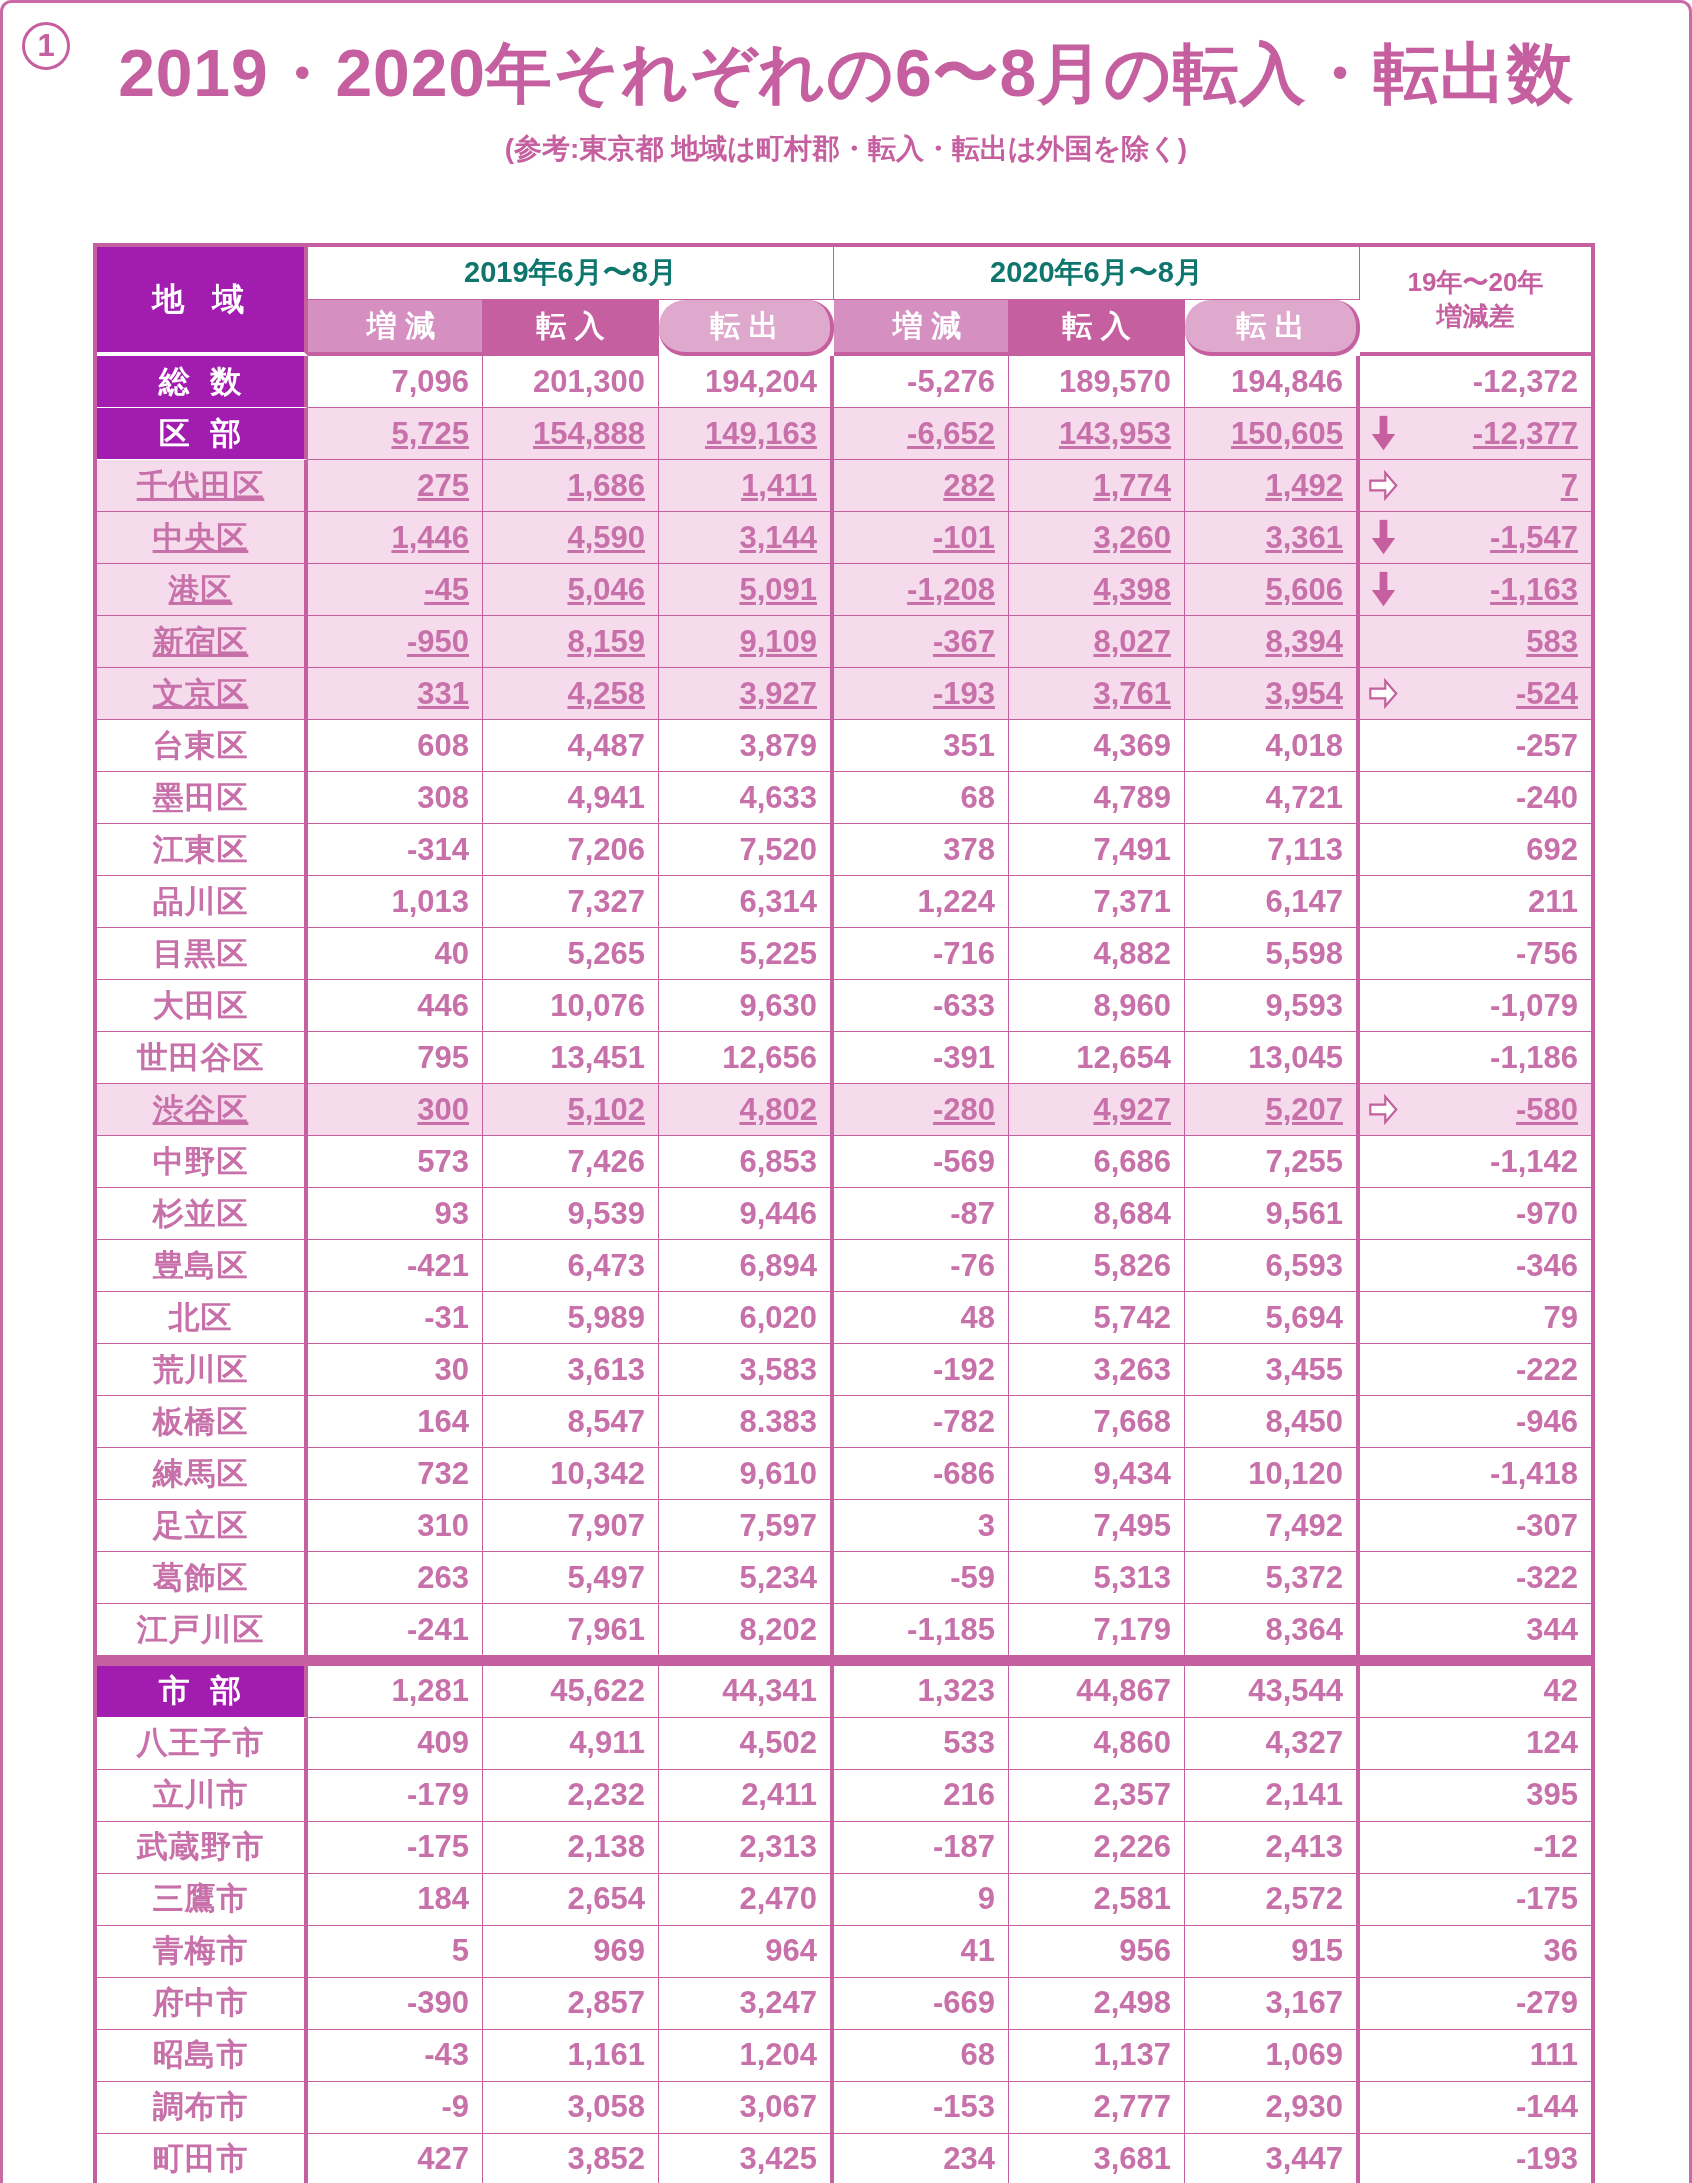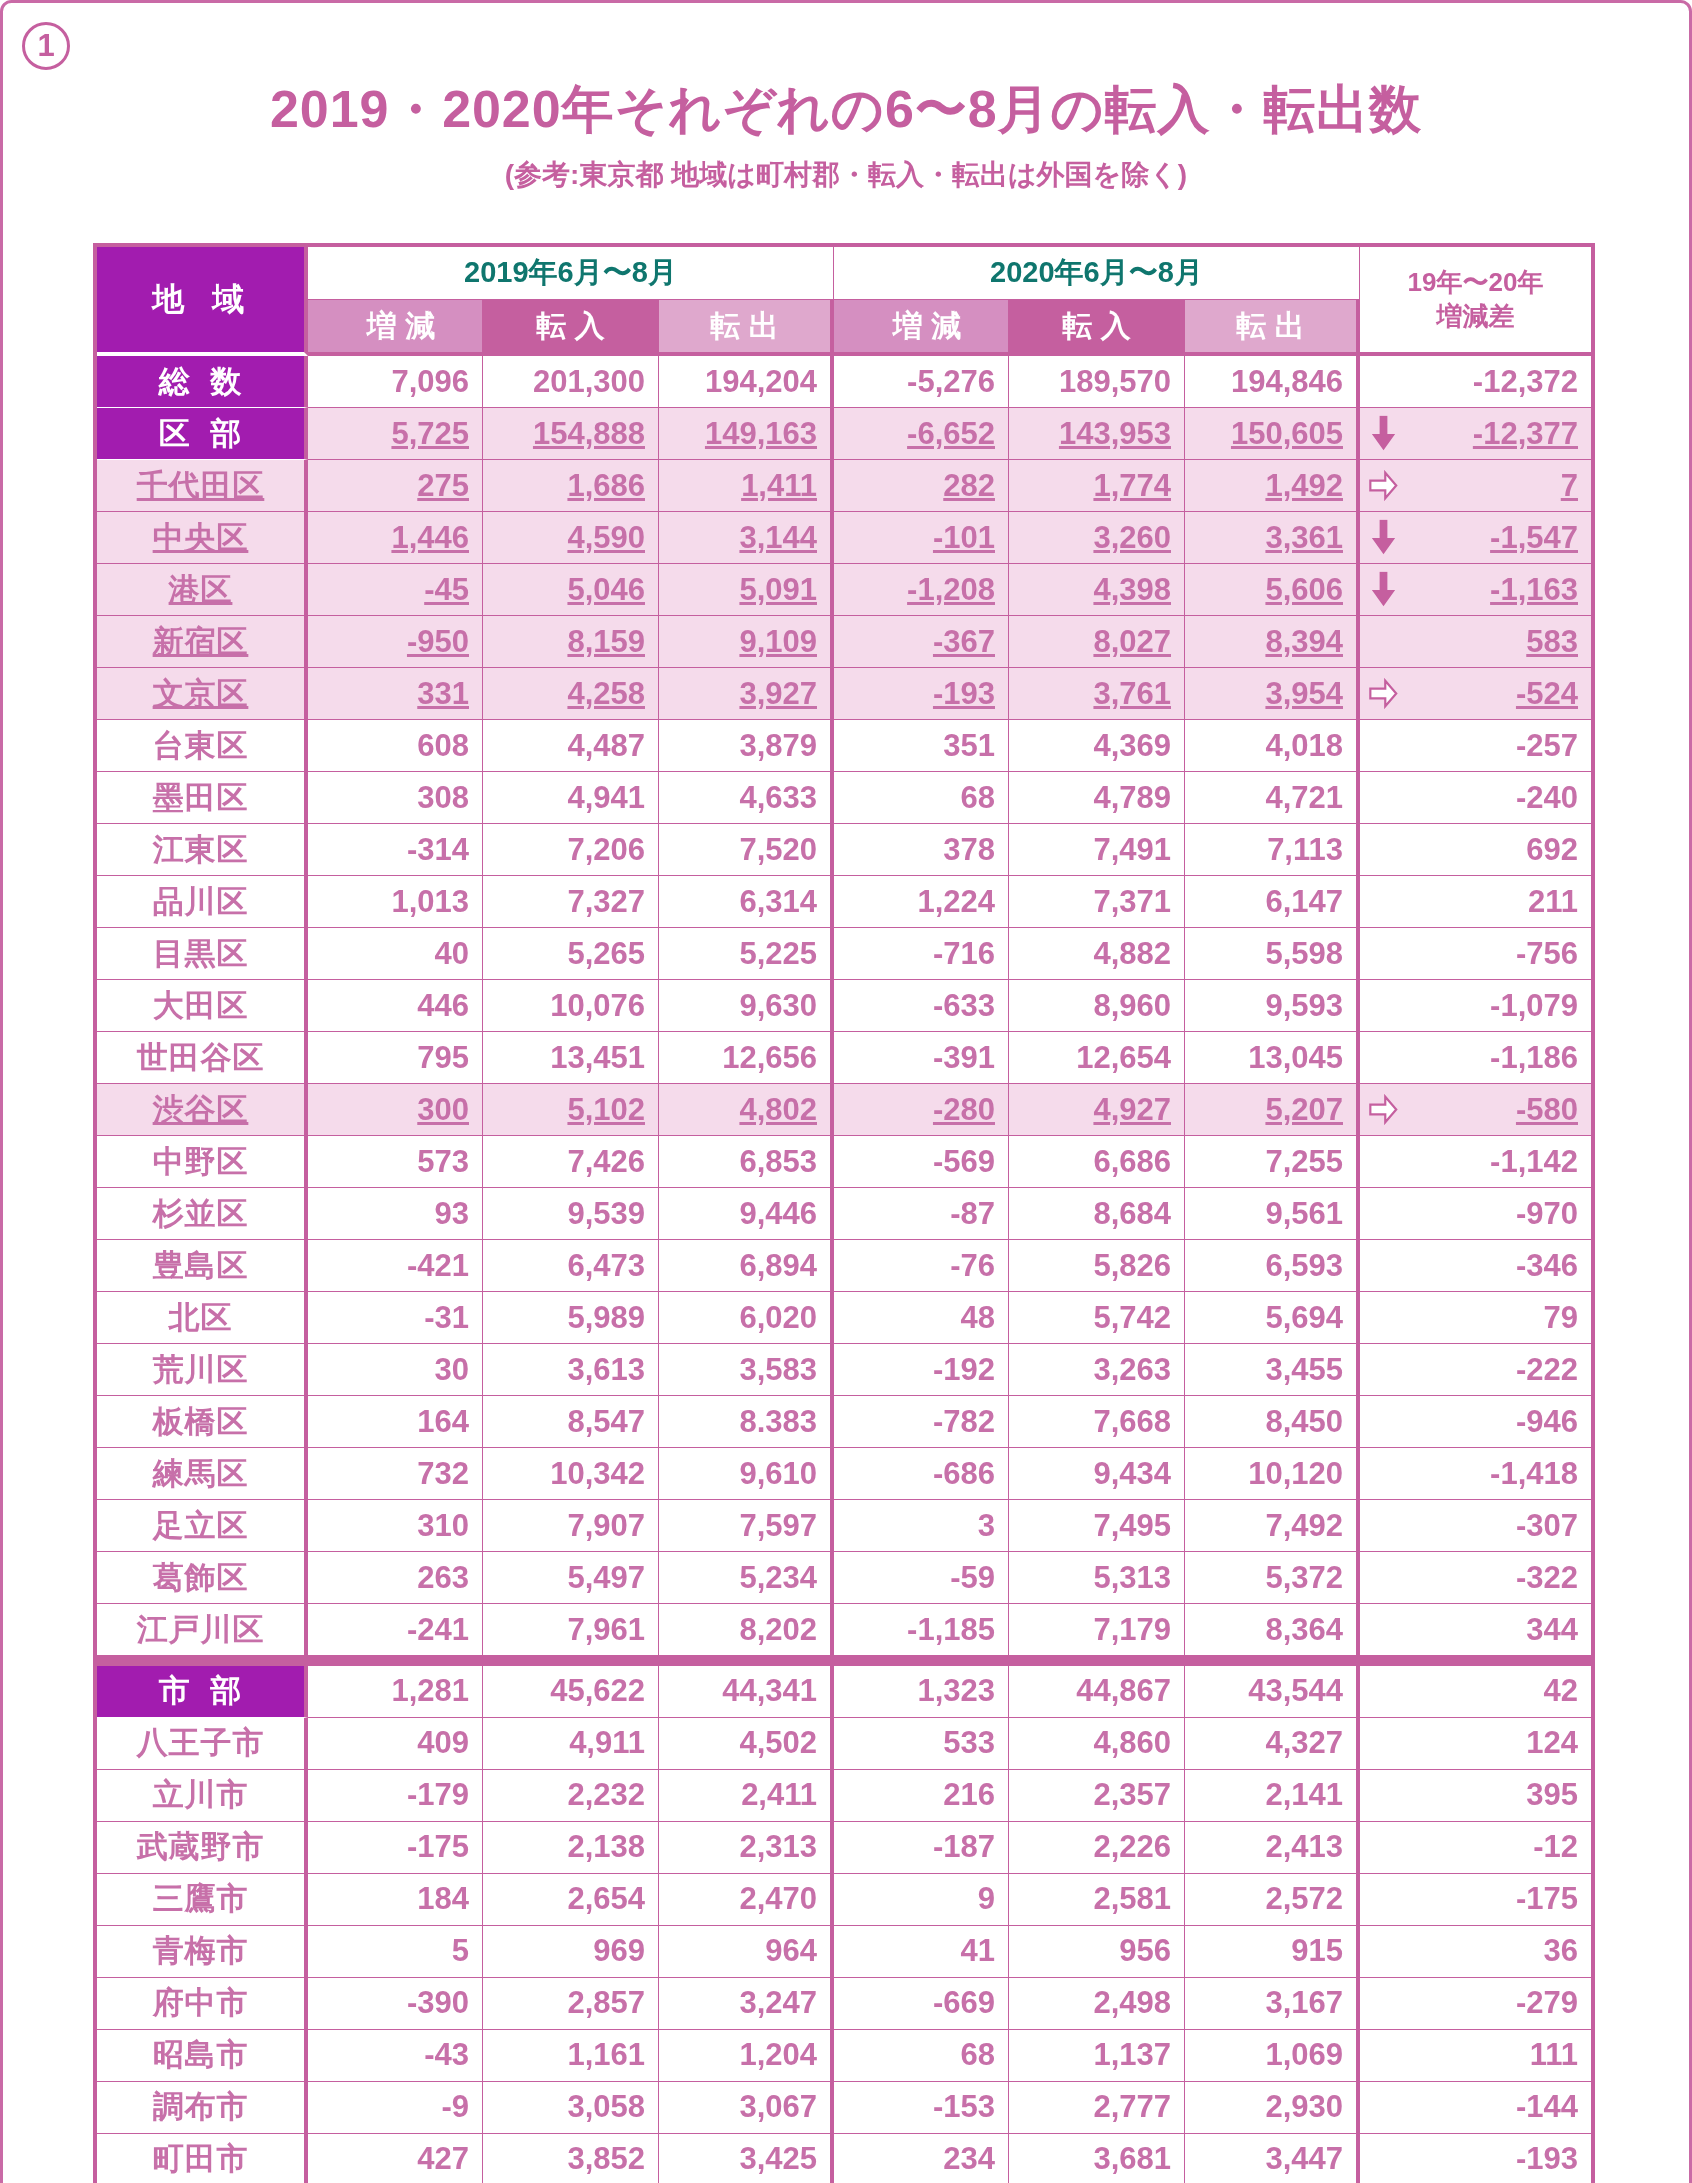--- a/index.html
+++ b/index.html
@@ -13,22 +13,22 @@
     border:3.5px solid #C96AA6;border-radius:11.4px;
     box-sizing:border-box;background:#ffffff;
   }
   .corner-marker{
     position:absolute;top:19px;left:19px;width:42px;height:42px;
     border:3.1px solid #C55F9F;border-radius:50%;
     display:flex;align-items:center;justify-content:center;
     color:#C55F9F;font-size:31px;font-weight:bold;
   }
   .title{
-    margin-top:72px;text-align:center;
-    color:#C55F9F;font-size:52px;font-weight:bold;letter-spacing:0.9px;
+    margin-top:26px;text-align:center;
+    color:#C55F9F;font-size:66px;font-weight:bold;letter-spacing:0.9px;
   }
   .subtitle{
     margin-top:11.4px;text-align:center;
     color:#C55F9F;font-size:28px;font-weight:bold;
   }
   
   .tablewrap{
     position:absolute;left:90px;top:240px;
     border:4.4px solid #C55F9F;background:#ffffff;
   }
@@ -55,21 +55,21 @@
   .group-header{font-size:29px;color:#0f766e;}
   .g2019{grid-row:1;grid-column:2/5;}
   .g2020{grid-row:1;grid-column:5/8;}
   .diff-header{
     grid-row:1/3;grid-column:8;flex-direction:column;line-height:1.3;
     font-size:26px;color:#C55F9F;border-right:none;
   }
   .subhead{font-size:30px;color:#ffffff;}
   .sh-zogen{background:#D58FC1;padding-left:12px;}
   .sh-tennyu{background:#C55F9F;}
-  .sh-tenshutsu{background:#DFA8CD;}
+  .sh-tenshutsu{background:#DFA8CD;border-radius:26px;}
   .band{
     grid-column:1/-1;background:#C55F9F;border:none;
   }
   .diffcell{justify-content:flex-end;position:relative;padding-left:8px;}
   .arrowbox{
     position:absolute;left:8.7px;top:50%;transform:translateY(-50%);
     width:29px;height:37px;display:flex;align-items:center;justify-content:center;
   }
 </style>
 </head>

